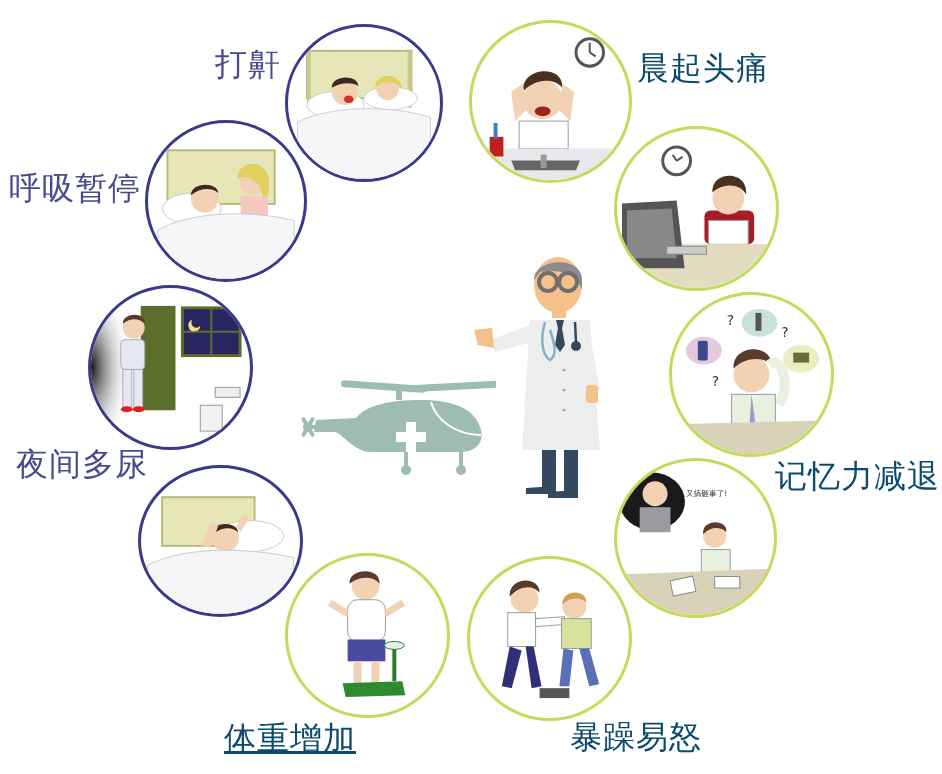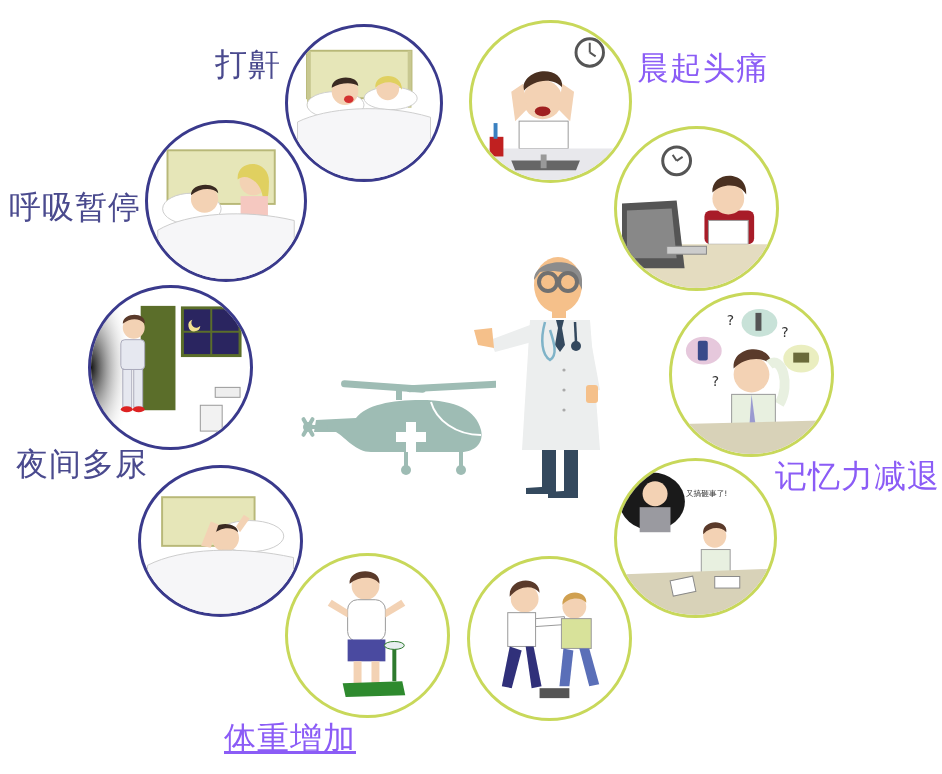--- a/index.html
+++ b/index.html
@@ -4,21 +4,21 @@
   <style>
     html, body { margin: 0; padding: 0; background: #ffffff; }
     body { width: 942px; height: 774px; position: relative; overflow: hidden;
       font-family: "DejaVu Sans", "Liberation Sans", sans-serif; }
     .stage { position: absolute; left: 0; top: 0; width: 942px; height: 774px; }
     .bubble { position: absolute; border-radius: 50%; box-sizing: border-box; overflow: hidden; background: #fff; }
     .bubble.blue { border: 3px solid #3a3a8c; }
     .bubble.green { border: 3px solid #c8d85a; }
     .label { position: absolute; font-size: 32px; letter-spacing: 1px; white-space: nowrap; line-height: 1; font-weight: 300; }
     .label.blue { color: #4a4a8e; }
-    .label.red { color: #8b5cf6; }
+    .label.red { color: #0c4a6e; }
     .bubble svg { position: absolute; left: 0; top: 0; width: 100%; height: 100%; }
     .center-art { position: absolute; }
   </style>
 </head>
 <body>
 
 <div class="stage">
 
   <svg class="center-art" style="left:296px;top:380px;" width="200" height="100" viewBox="0 0 200 100">
     <g fill="#9ebcb4">
@@ -94,21 +94,21 @@
       <rect x="20" y="28" width="110" height="55" fill="#e6e6b8" stroke="#b8b878" stroke-width="2"></rect>
       <ellipse cx="45" cy="88" rx="30" ry="16" fill="#ffffff" stroke="#ccc"></ellipse>
       <circle cx="58" cy="78" r="14" fill="#f3d2b4"></circle>
       <path d="M44 74 C44 60 72 60 72 72 C66 66 54 66 44 74Z" fill="#3a2a22"></path>
       <circle cx="108" cy="60" r="14" fill="#f3d2b4"></circle>
       <path d="M92 58 C90 36 126 36 124 62 C124 80 120 85 118 85 C120 60 100 50 92 58Z" fill="#e0d060"></path>
       <rect x="95" y="75" width="28" height="22" fill="#f5c8c0"></rect>
       <path d="M10 110 C40 92 100 88 150 100 L150 160 L10 160 Z" fill="#f6f6f8" stroke="#ccc"></path>
     </svg>
   </div>
-  <div class="label blue" style="left:9px;top:191px;">呼吸暂停</div>
+  <div class="label blue" style="left:9px;top:172px;">呼吸暂停</div>
 
   <div class="bubble blue" style="left:88px;top:285px;width:165px;height:165px;">
     <svg viewBox="0 0 160 160">
       <defs>
         <radialGradient id="dark" cx="0" cy="0.5" r="0.6">
           <stop offset="0" stop-color="#111"></stop>
           <stop offset="1" stop-color="#fff" stop-opacity="0"></stop>
         </radialGradient>
       </defs>
       <rect x="0" y="0" width="70" height="160" fill="url(#dark)"></rect>
@@ -168,20 +168,21 @@
       <path d="M40 88 L32 128 L42 130 L52 92Z" fill="#30307a"></path>
       <path d="M56 88 L62 130 L72 128 L64 88Z" fill="#30307a"></path>
       <circle cx="105" cy="48" r="12" fill="#f3d2b4"></circle>
       <path d="M93 46 C92 30 118 30 117 44 C112 38 100 38 93 46Z" fill="#d0a050"></path>
       <rect x="92" y="60" width="30" height="30" fill="#d8e29a" stroke="#999"></rect>
       <path d="M94 90 L90 128 L100 128 L104 92Z" fill="#5a6fb8"></path>
       <path d="M110 90 L120 128 L130 126 L120 90Z" fill="#5a6fb8"></path>
       <rect x="70" y="130" width="30" height="10" fill="#555"></rect>
     </svg>
   </div>
+  <div class="label red" style="left:570px;top:721px;">暴躁易怒</div>
 
   <div class="bubble green" style="left:614px;top:458px;width:163px;height:160px;">
     <svg viewBox="0 0 160 160">
       <ellipse cx="35" cy="42" rx="34" ry="30" fill="#1a1a1a"></ellipse>
       <circle cx="38" cy="34" r="13" fill="#f3d2b4"></circle>
       <rect x="22" y="48" width="32" height="26" fill="#9a9aa0"></rect>
       <text x="70" y="36" font-size="8" fill="#333" font-family="DejaVu Sans, sans-serif">又搞砸事了!</text>
       <circle cx="100" cy="78" r="12" fill="#f3d2b4"></circle>
       <path d="M88 76 C86 60 114 60 112 74 C106 68 96 68 88 76Z" fill="#5a3a2a"></path>
       <rect x="86" y="92" width="30" height="24" fill="#e8f0e0" stroke="#999"></rect>

